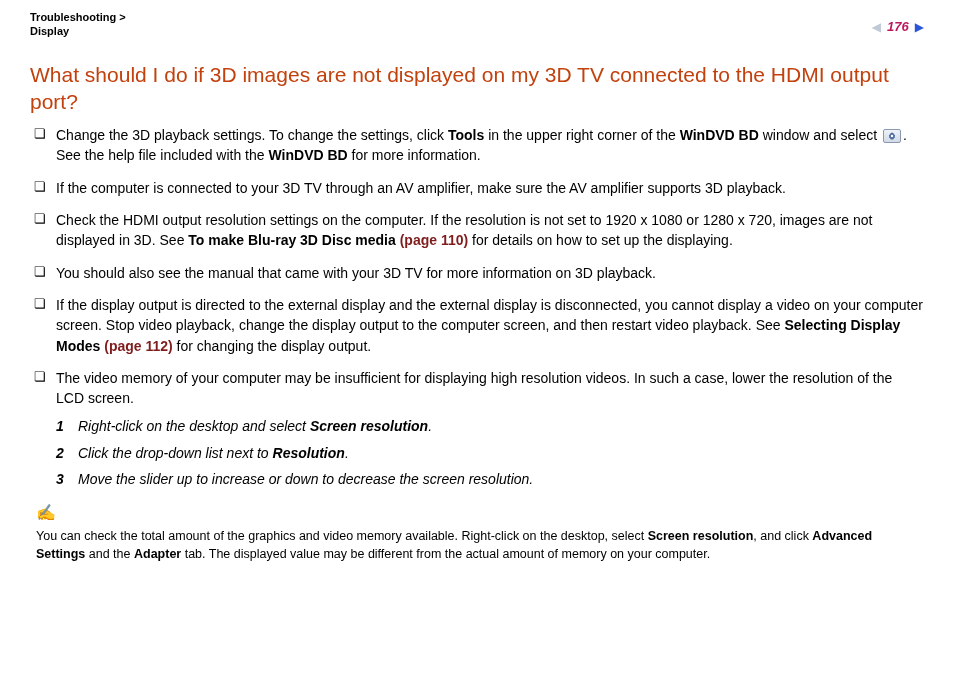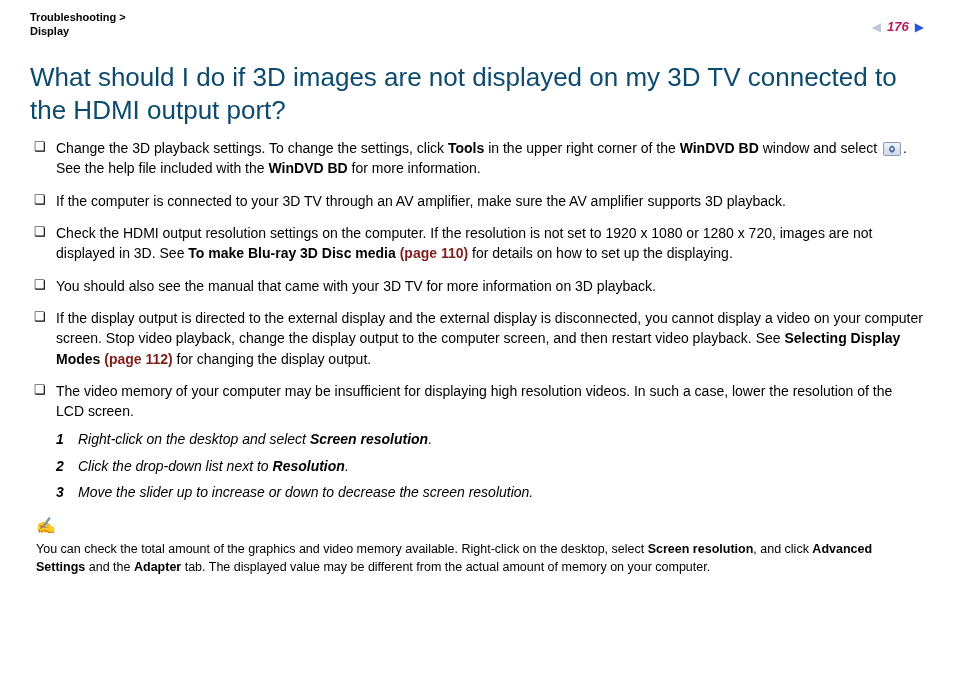--- a/index.html
+++ b/index.html
@@ -39,23 +39,23 @@
   }
   .tri-left, .tri-right { font-size: 12px; }
   .tri-left { color: #c0c9d6; }
   .tri-right { color: #2a55d8; }
   .pagenum {
     font-weight: bold;
     font-style: italic;
     color: #be185d;
   }
   h2.q {
-    color: #0c4a6e;
+    color: #c2410c;
     font-weight: normal;
-    font-size: 26px;
+    font-size: 21px;
     margin: 18px 0 10px 0;
     line-height: 1.3;
   }
   ul.boxlist { list-style: none; margin: 0; padding: 0; }
   ul.boxlist > li {
     position: relative;
     padding-left: 26px;
     margin-bottom: 12px;
   }
   ul.boxlist > li::before {

